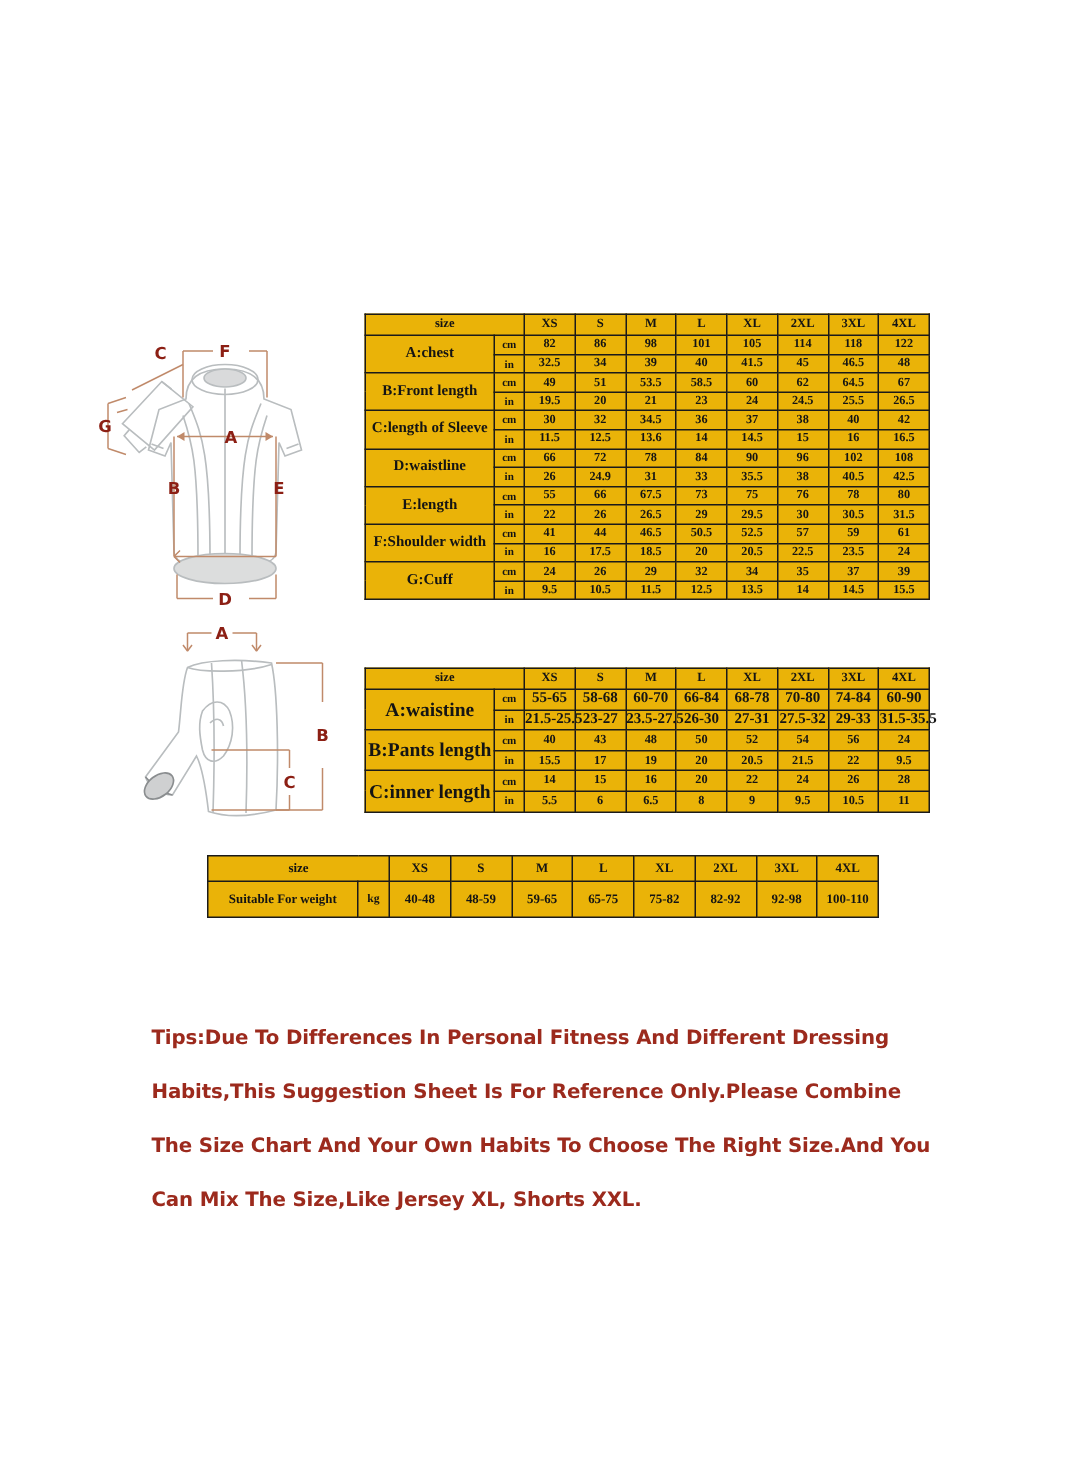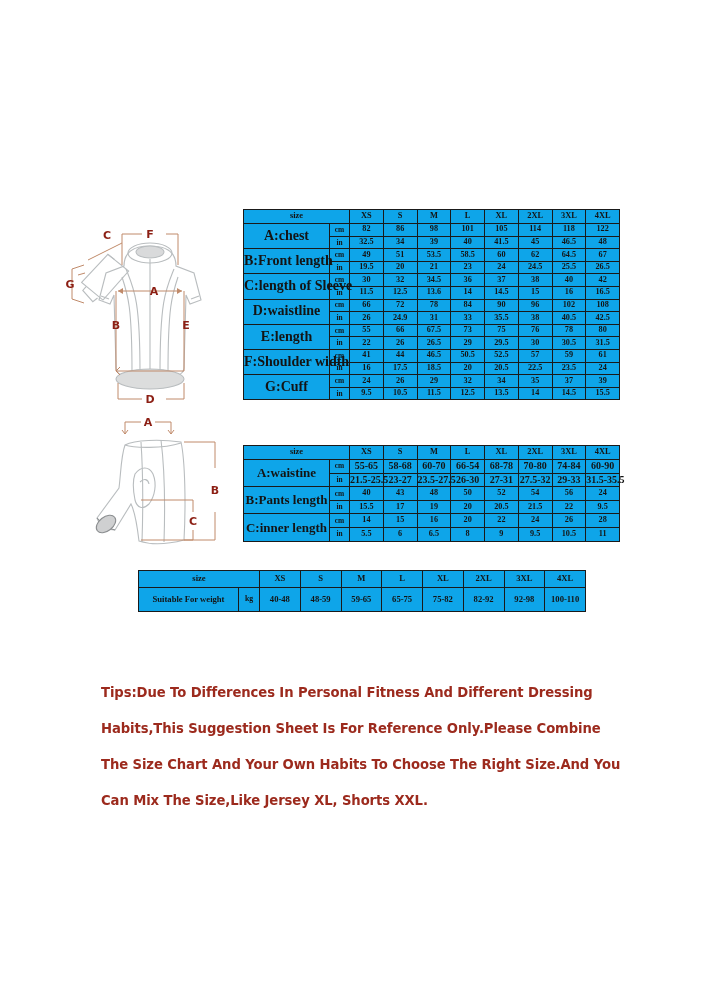--- a/index.html
+++ b/index.html
@@ -30,21 +30,21 @@
     top: 412px;
     width: 152px;
     height: 145px;
   }
   .diagram-svg { display: block; width: 100%; height: 100%; }
 
   
   table.sizetable {
     border-collapse: collapse;
     table-layout: fixed;
-    background: #0ea5e9;
+    background: #eab308;
   }
   table.sizetable td,
   table.sizetable th {
     border: 1px solid #1a1a1a;
     text-align: center;
     vertical-align: middle;
     font-weight: bold;
     font-family: "Liberation Serif", serif;
     color: #141414;
     padding: 0;
@@ -53,21 +53,21 @@
   }
 
   
   #table-jersey {
     position: absolute;
     left: 243px;
     top: 209px;
     width: 377px;
   }
   #table-jersey td, #table-jersey th { font-size: 8.2px; height: 11.6px; }
-  #table-jersey .lbl { font-size: 14px; width: 86px; }
+  #table-jersey .lbl { font-size: 10px; width: 86px; }
   #table-jersey .unit { width: 20px; font-size: 7.4px; }
   #table-jersey .hdr { font-size: 8.4px; height: 13px; }
 
   
   #table-shorts {
     position: absolute;
     left: 243px;
     top: 445px;
     width: 377px;
   }
@@ -429,21 +429,21 @@
     </tr>
   </thead>
   <tbody>
 
     <tr>
       <td class="lbl" rowspan="2">A:waistine</td>
       <td class="unit">cm</td>
       <td class="val">55-65</td>
       <td class="val">58-68</td>
       <td class="val">60-70</td>
-      <td class="val">66-54</td>
+      <td class="val">66-84</td>
       <td class="val">68-78</td>
       <td class="val">70-80</td>
       <td class="val">74-84</td>
       <td class="val">60-90</td>
     </tr>
     <tr>
       <td class="unit">in</td>
       <td class="val">21.5-25.5</td>
       <td class="val">23-27</td>
       <td class="val">23.5-27.5</td>

